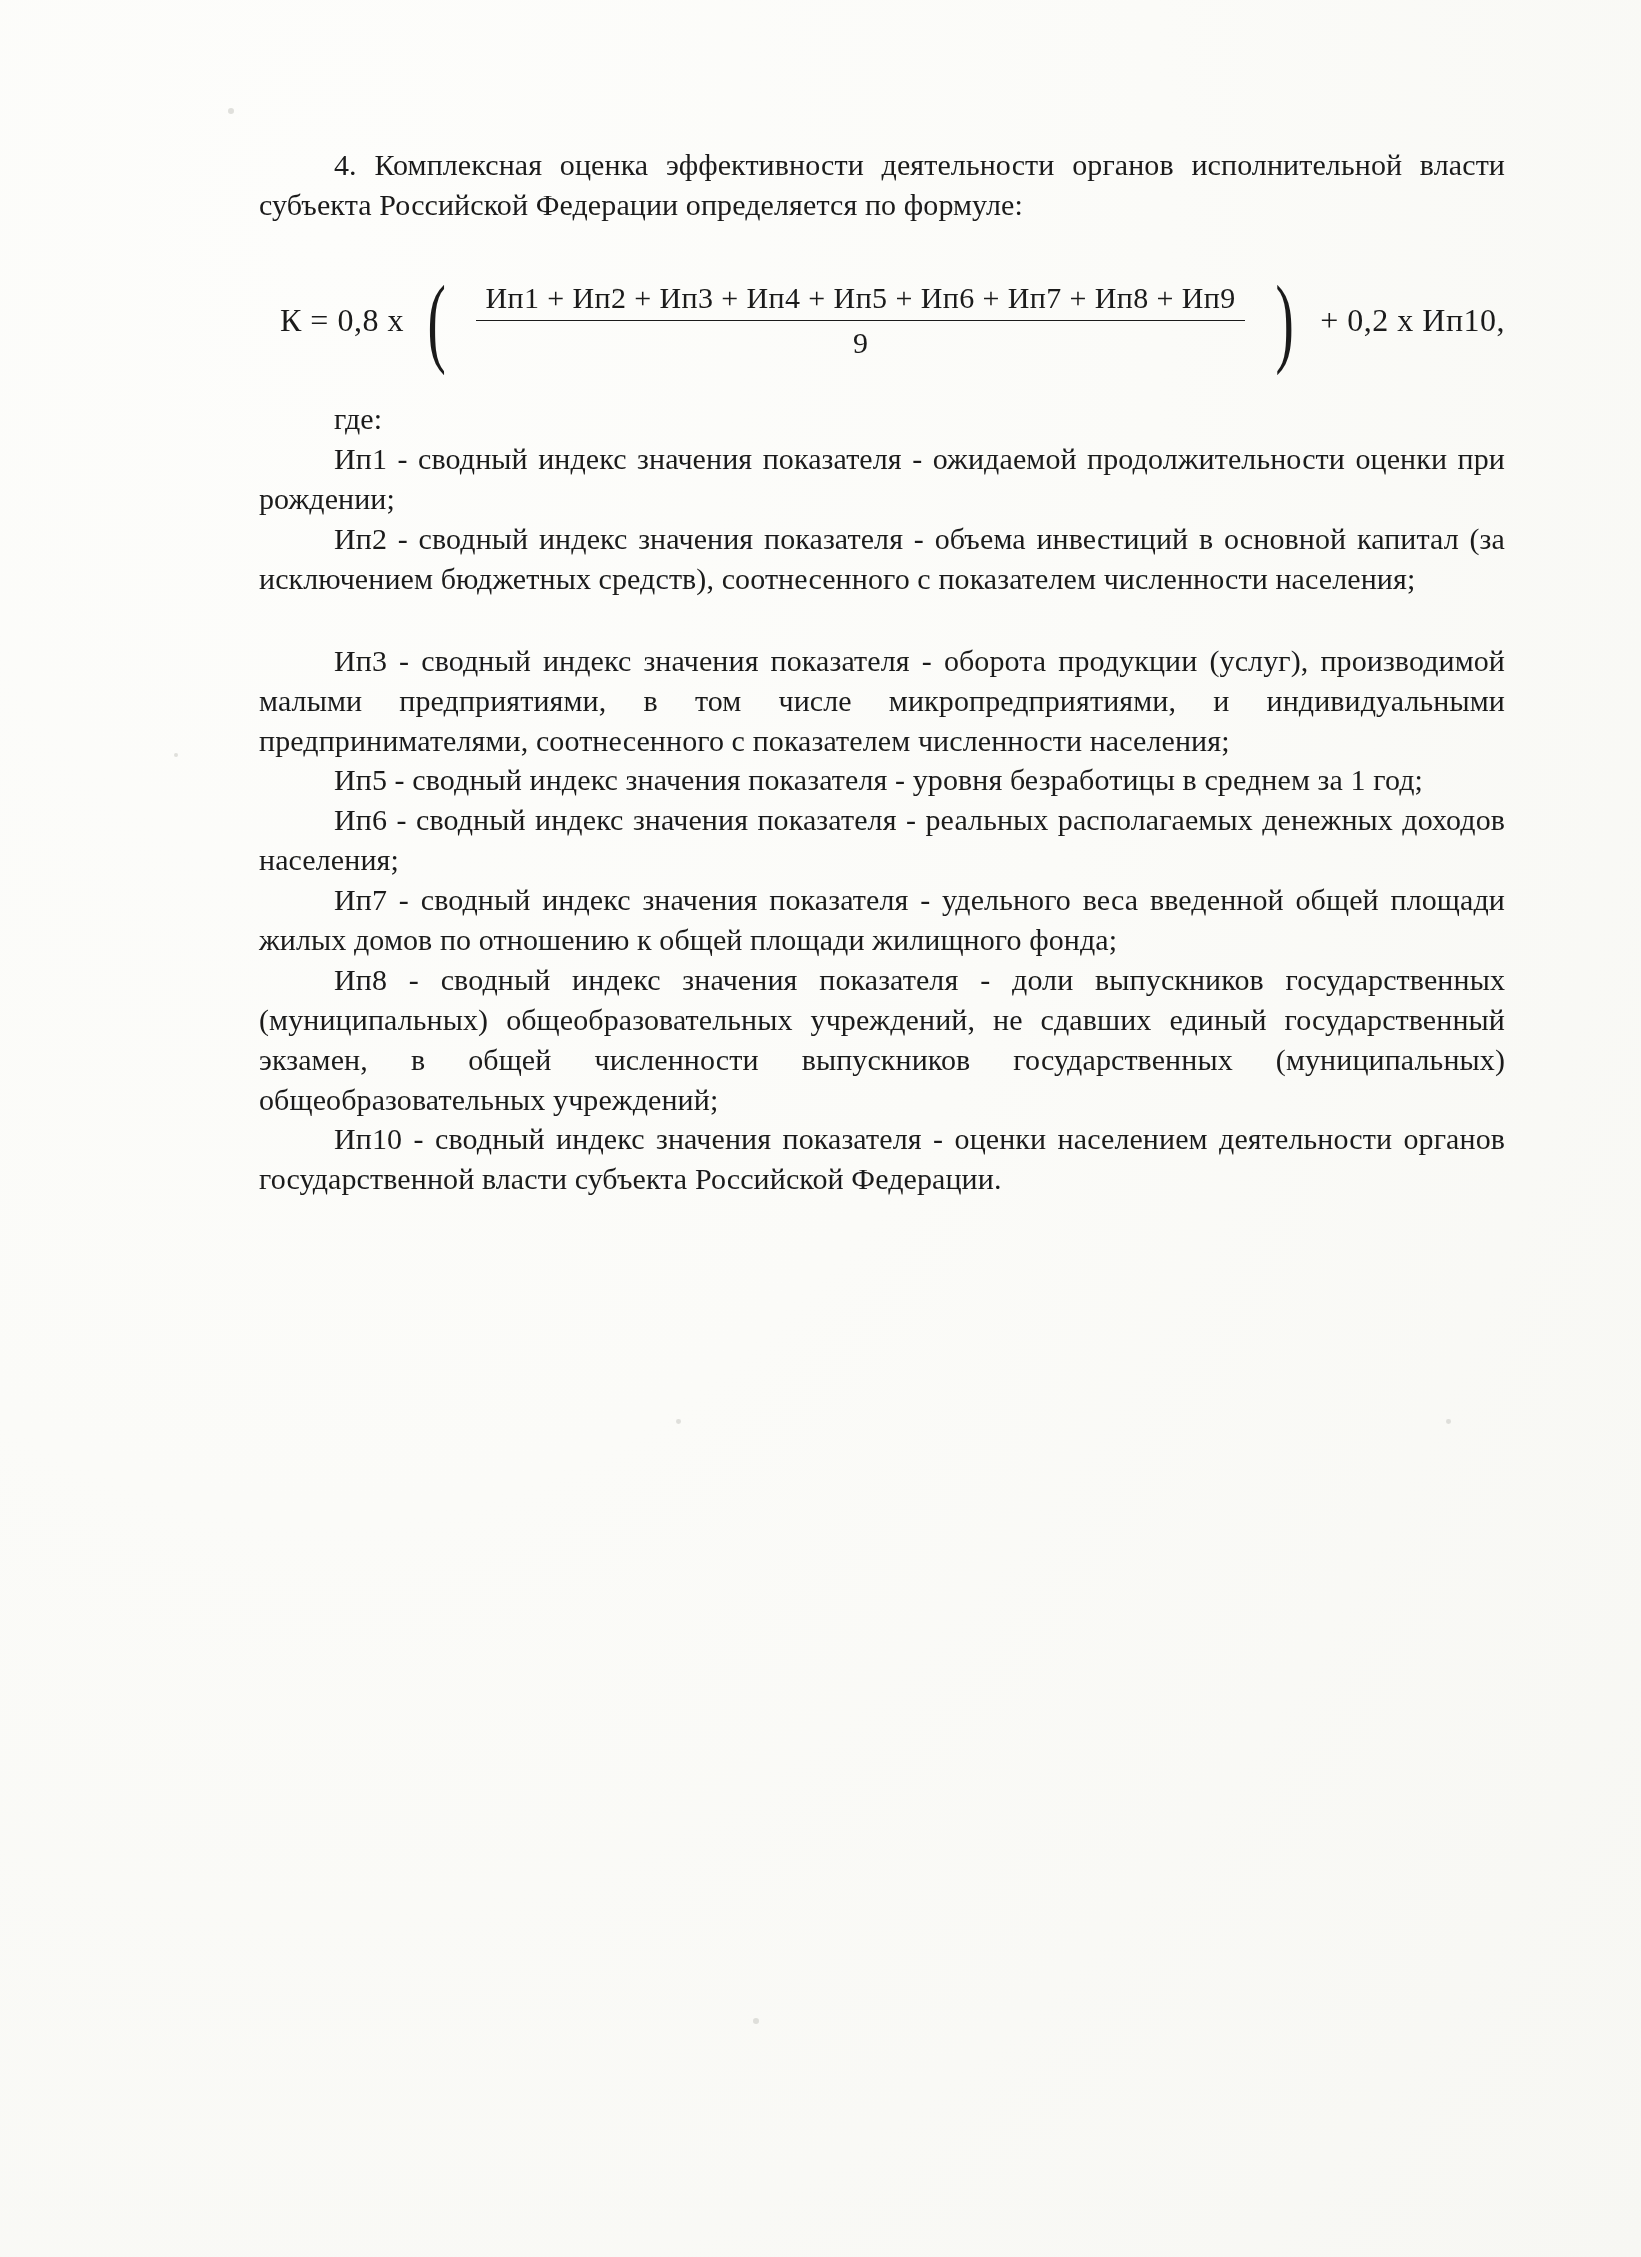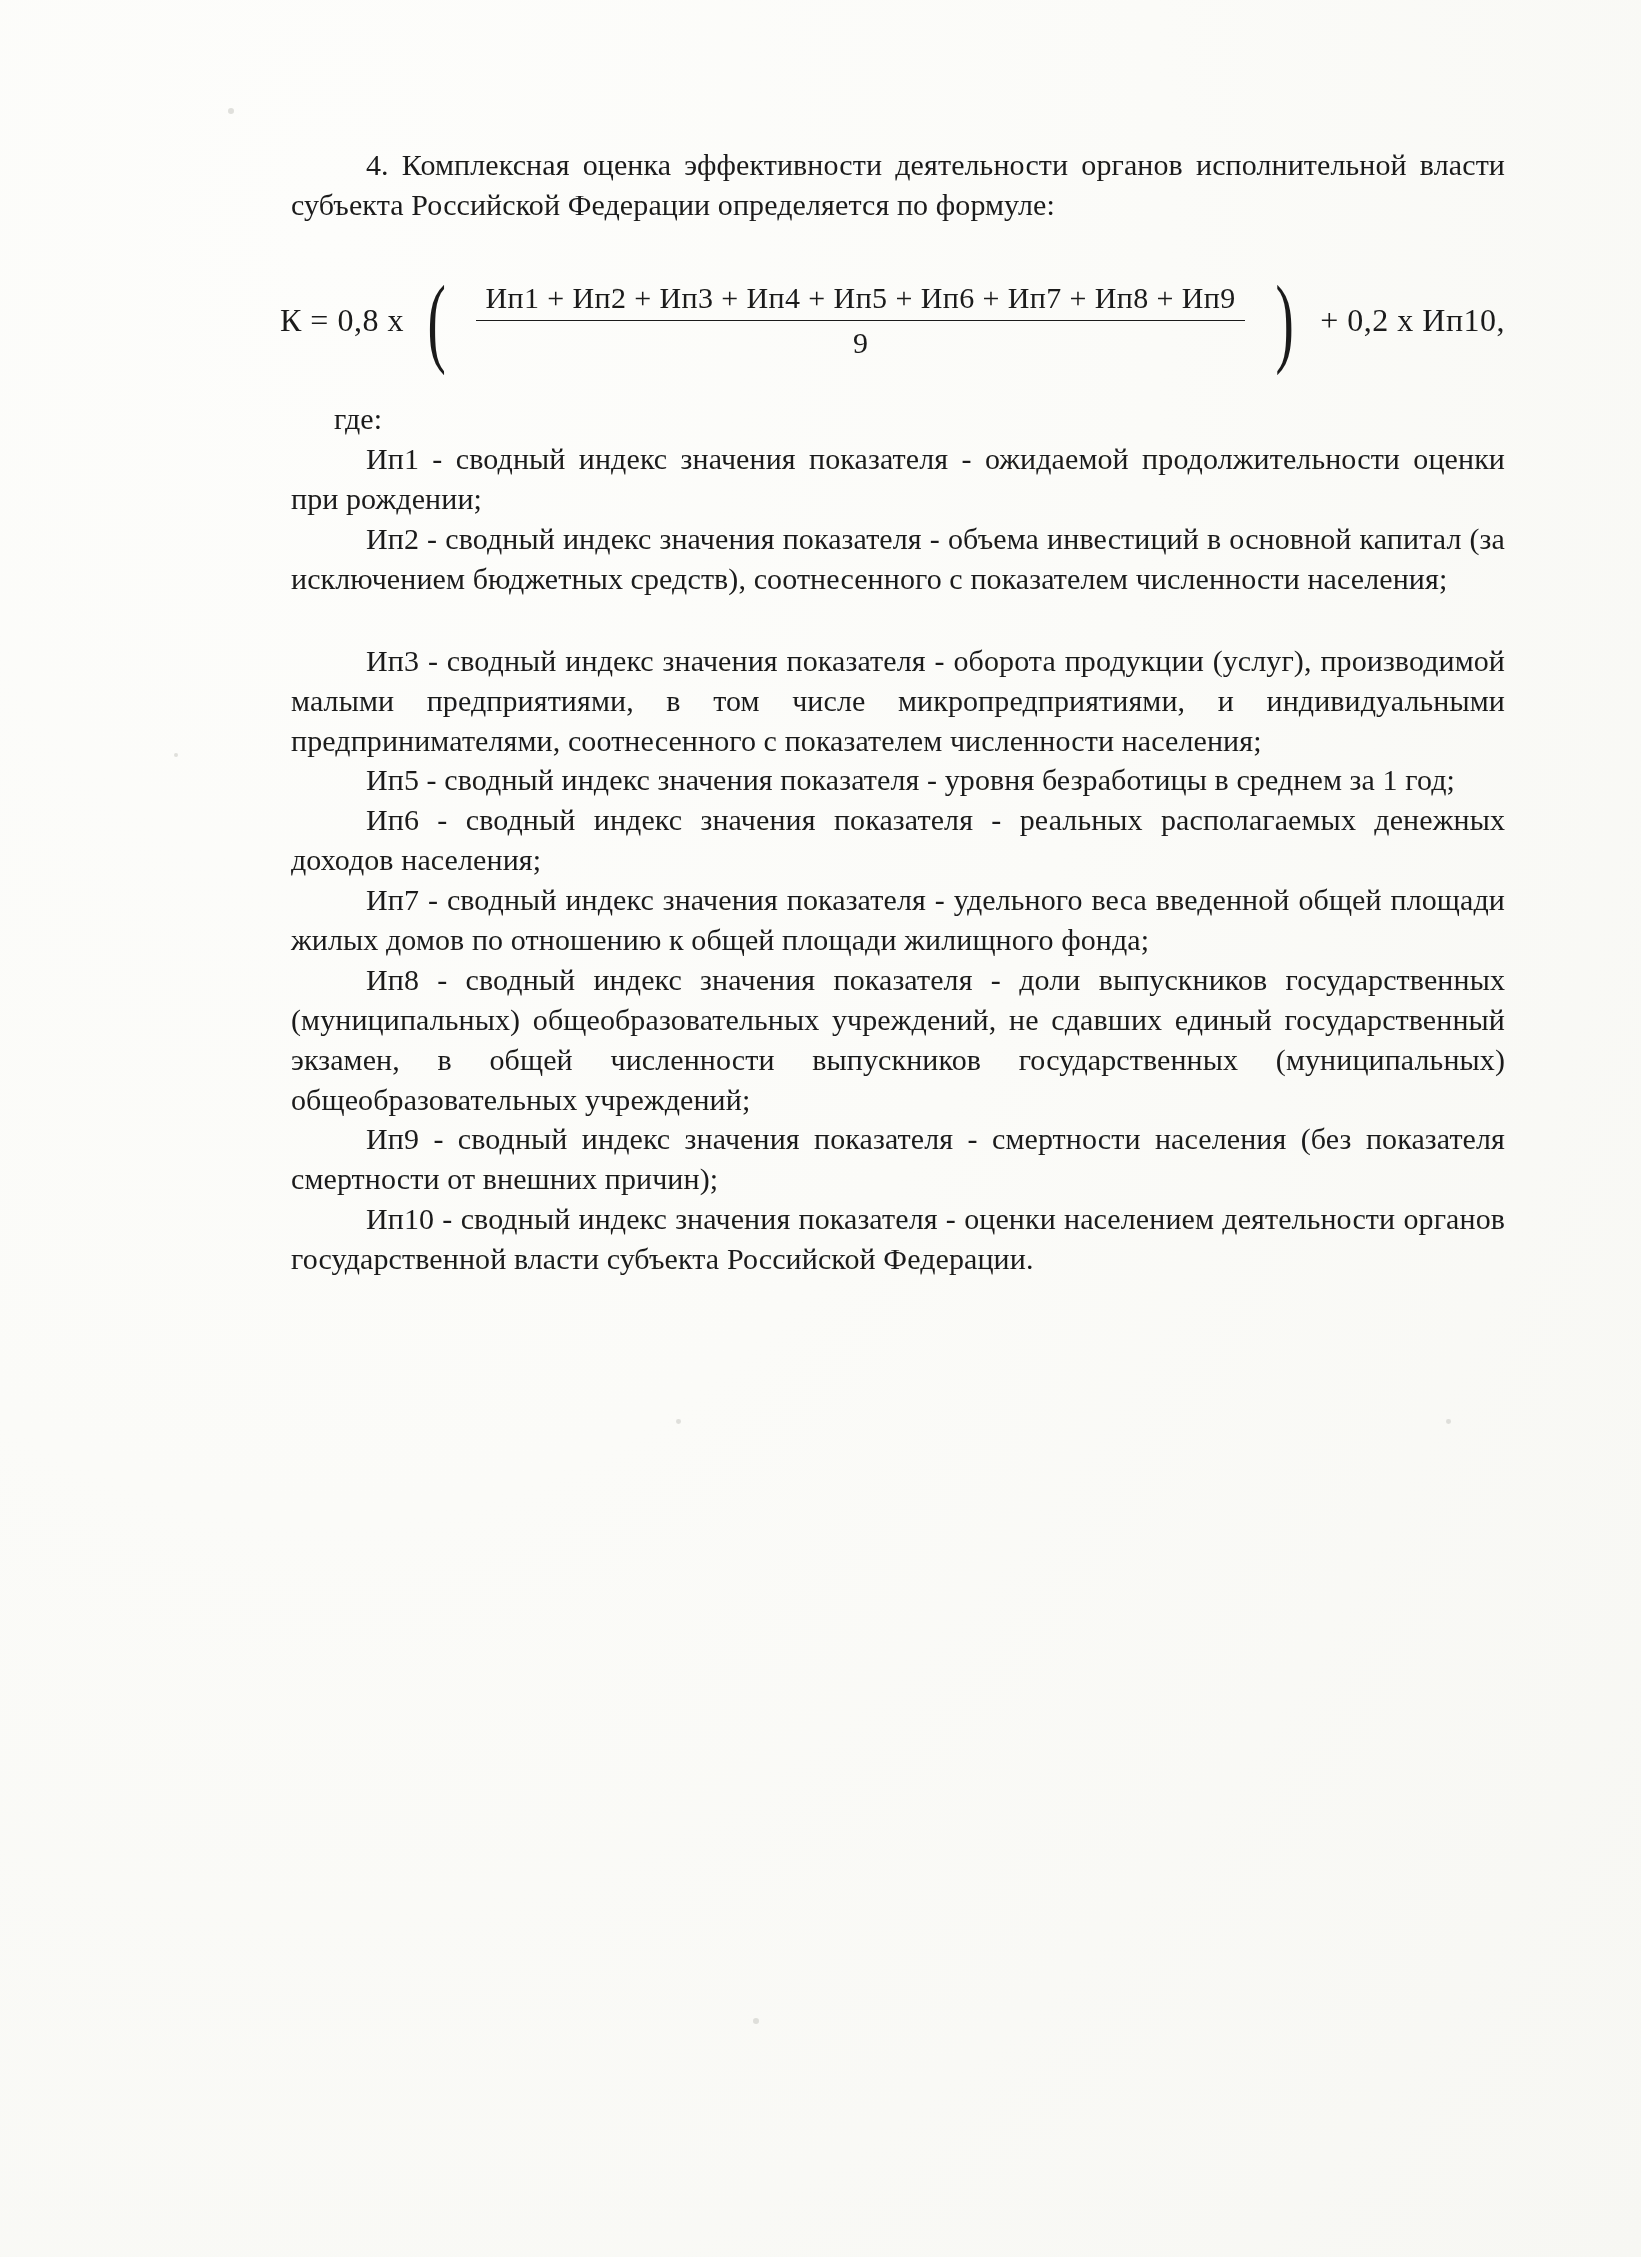--- a/index.html
+++ b/index.html
@@ -31,21 +31,20 @@
   p {
     margin: 0;
     font-size: 30px;
     line-height: 1.33;
     text-align: justify;
     text-justify: inter-word;
     letter-spacing: 0.1px;
   }
   p.indent {
     text-indent: 75px;
-    margin-left: 32px;
   }
   .gap-md { height: 42px; }
 
   
   .formula {
     margin: 56px 0 39px 0;
     display: flex;
     align-items: center;
     justify-content: space-between;
     padding-left: 21px;
@@ -140,18 +139,17 @@
     <p class="indent">Ип1 - сводный индекс значения показателя - ожидаемой продолжительности оценки при рождении;</p>
     <p class="indent">Ип2 - сводный индекс значения показателя - объема инвестиций в основной капитал (за исключением бюджетных средств), соотнесенного с показателем численности населения;</p>
 
     <div class="gap-md"></div>
 
     <p class="indent">Ип3 - сводный индекс значения показателя - оборота продукции (услуг), производимой малыми предприятиями, в том числе микропредприятиями, и индивидуальными предпринимателями, соотнесенного с показателем численности населения;</p>
     <p class="indent">Ип5 - сводный индекс значения показателя - уровня безработицы в среднем за 1 год;</p>
     <p class="indent">Ип6 - сводный индекс значения показателя - реальных располагаемых денежных доходов населения;</p>
     <p class="indent">Ип7 - сводный индекс значения показателя - удельного веса введенной общей площади жилых домов по отношению к общей площади жилищного фонда;</p>
     <p class="indent">Ип8 - сводный индекс значения показателя - доли выпускников государственных (муниципальных) общеобразовательных учреждений, не сдавших единый государственный экзамен, в общей численности выпускников государственных (муниципальных) общеобразовательных учреждений;</p>
-    <p class="indent">Ип9 - сводный индекс значения показателя - смертности населения (без показателя смертности от внешних причин);</p>
     <p class="indent">Ип10 - сводный индекс значения показателя - оценки населением деятельности органов государственной власти субъекта Российской Федерации.</p>
 
   </div>
 </div>
 
 
 </body></html>

